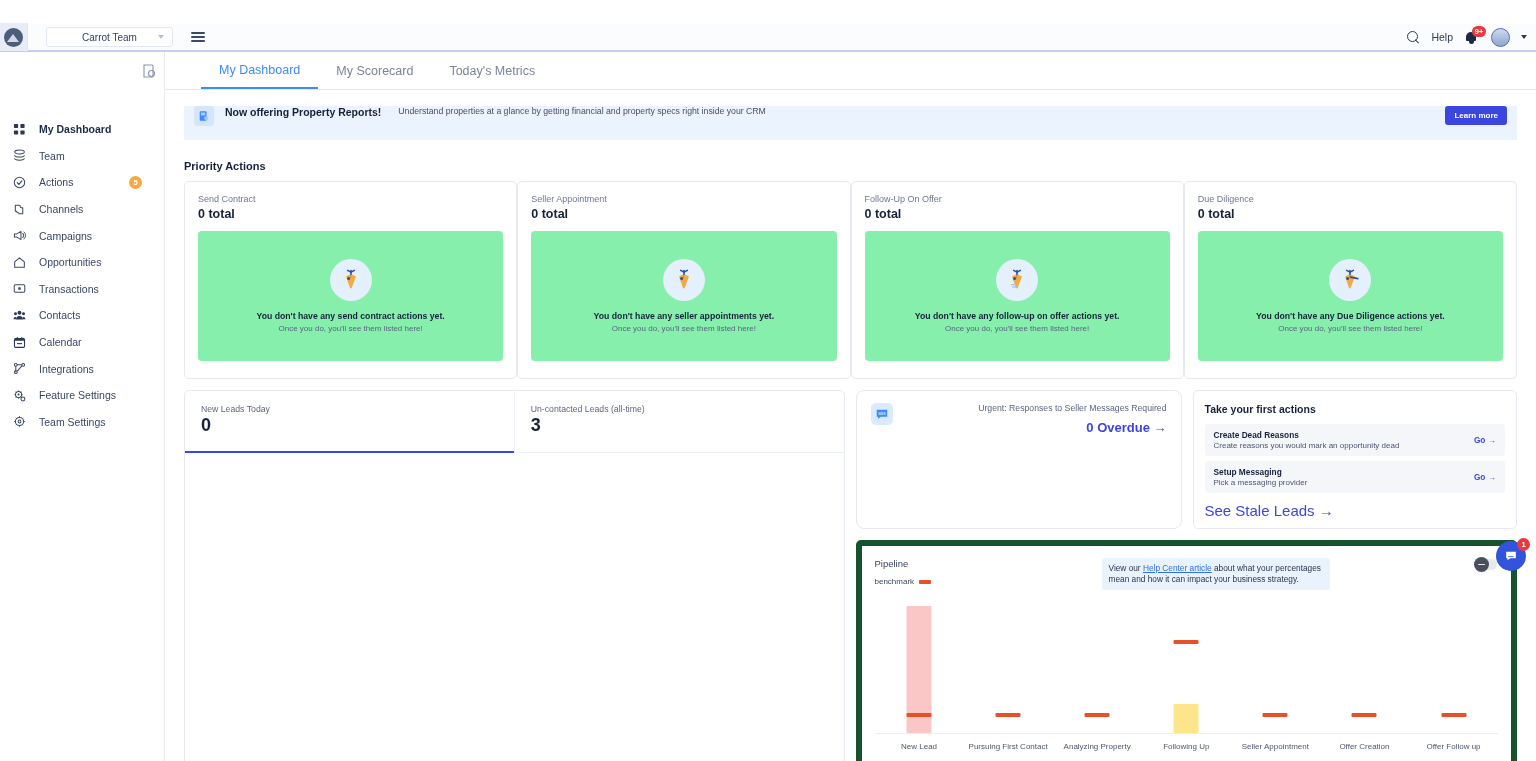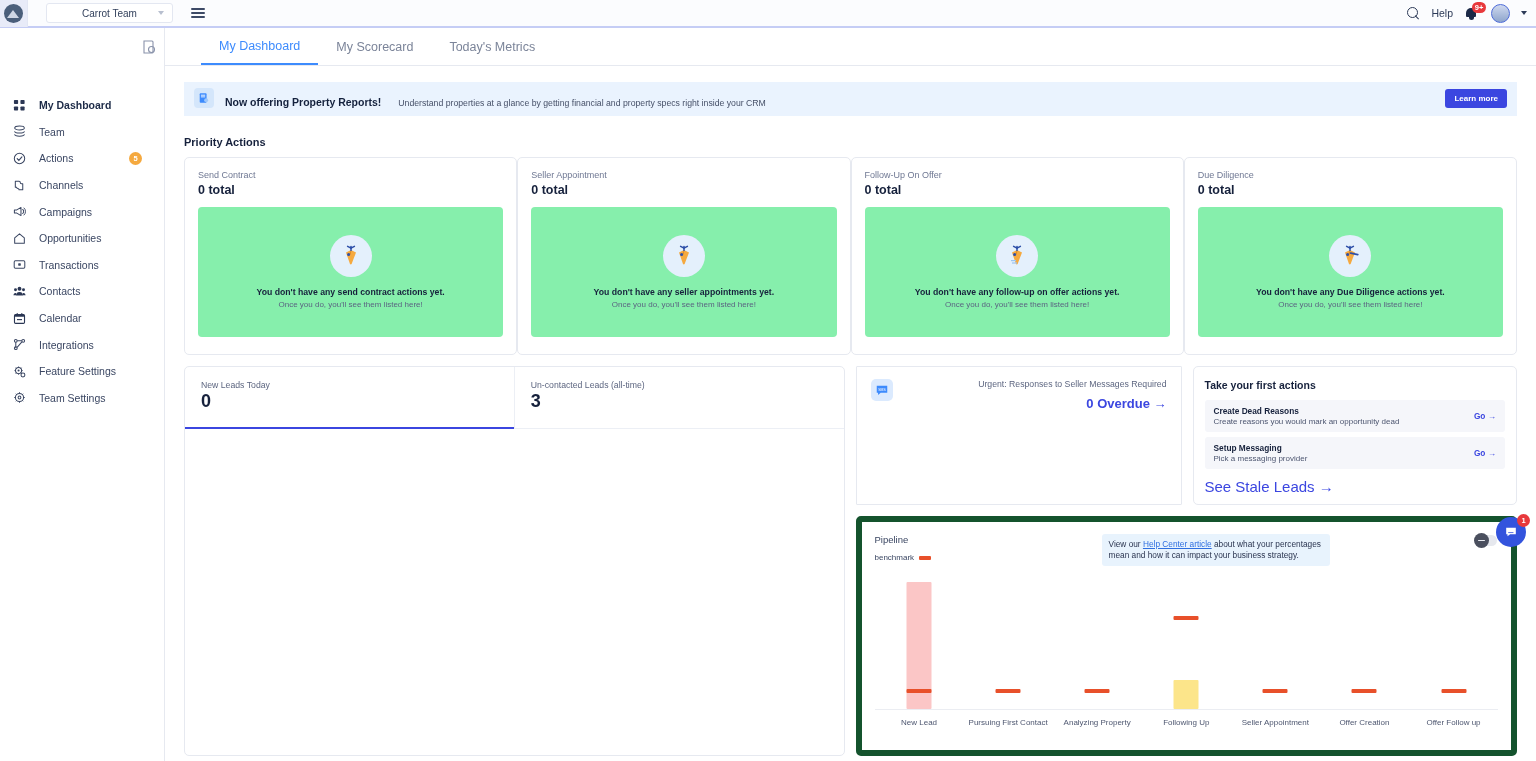--- a/index.html
+++ b/index.html
@@ -3,21 +3,21 @@
 <meta charset="utf-8">
 <style>
   * { box-sizing: border-box; margin: 0; padding: 0; }
   html, body {
     width: 1536px; height: 761px;
     font-family: "Liberation Sans", sans-serif;
     background: #ffffff;
     overflow: hidden;
     color: #1f2b4d;
   }
-  .app { position: relative; width: 1536px; height: 555px; }
+  .app { position: relative; width: 1536px; height: 555px; margin-top: 24px; }
 
   
   .topbar {
     position: absolute; top: 0; left: 0; width: 1536px; height: 28px;
     background: #fbfcfe; border-bottom: 2px solid #c5cdf5;
     display: flex; align-items: center;
   }
   .logo-box {
     width: 28px; height: 28px; background: #e8ebf8;
     display: flex; align-items: center; justify-content: center;
@@ -122,21 +122,21 @@
   }
 
   
   .main {
     position: absolute; left: 165px; top: 66px; width: 1371px; height: 695px;
     background: #ffffff; padding: 16px 0 0 0; overflow: hidden;
   }
 
   .promo {
     margin: 0 19px; height: 34px; background: #eaf3fe; border-radius: 0;
-    display: flex; align-items: flex-end; padding: 8px 10px;
+    display: flex; align-items: flex-start; padding: 0 10px;
   }
   .promo-ico {
     width: 20px; height: 20px; border-radius: 4px; background: #d4e6fb;
     display: flex; align-items: center; justify-content: center; margin-right: 11px;
   }
   .promo-title { font-size: 10.5px; font-weight: bold; color: #14213d; }
   .promo-sub { font-size: 8.7px; color: #465068; margin-left: 17px; }
   .learn-btn {
     margin-left: auto; background: #3b46e0; color: #fff; font-size: 8px;
     font-weight: bold; border: none; border-radius: 3px; padding: 5px 9px; cursor: pointer;
@@ -176,21 +176,21 @@
   .lead-label { font-size: 8.7px; color: #5d6680; }
   .lead-value { font-size: 18px; font-weight: bold; color: #16213c; margin-top: 1px; }
   .lead-underline {
     position: absolute; left: 0; bottom: -1px; width: 100%; height: 2.5px; background: #3b46e0;
   }
   .leads-body { flex: 1; border-top: 1px solid #eceff5; }
 
   .right-col { width: 664px; display: flex; flex-direction: column; gap: 11px; }
   .right-top { display: flex; gap: 11px; height: 139px; }
   .urgent-card {
-    width: 326px; border: 1px solid #e6e9f0; border-radius: 1px; background: #fff;
+    width: 326px; border: 1px solid #e6e9f0; border-radius: 8px; background: #fff;
     padding: 12px 14px; display: flex; gap: 10px;
   }
   .sms-ico {
     width: 22px; height: 22px; border-radius: 5px; background: #dbeafe;
     display: flex; align-items: center; justify-content: center; flex: none;
   }
   .urgent-text { flex: 1; text-align: right; }
   .urgent-label { font-size: 8.7px; color: #5d6680; }
   .urgent-value { font-size: 13px; font-weight: bold; color: #3b46e0; margin-top: 7px; cursor: pointer; }
 

